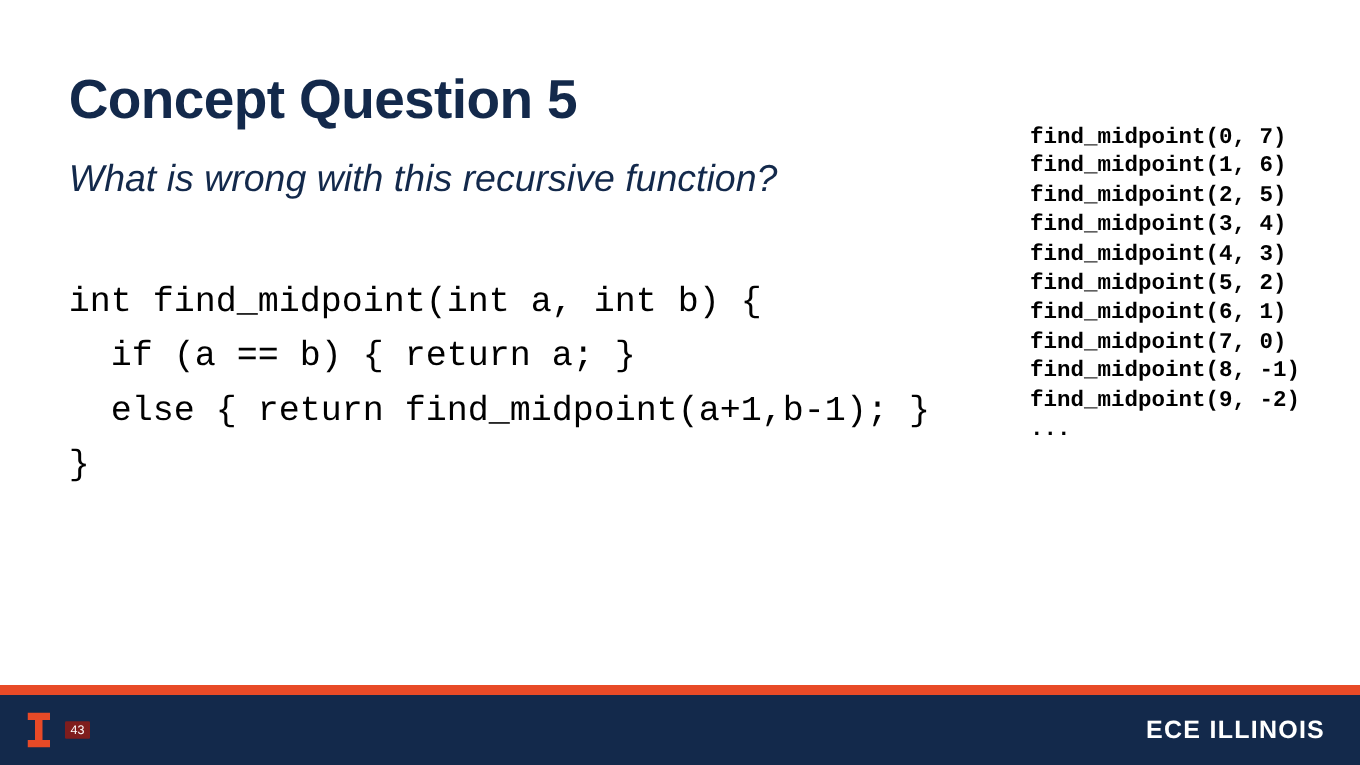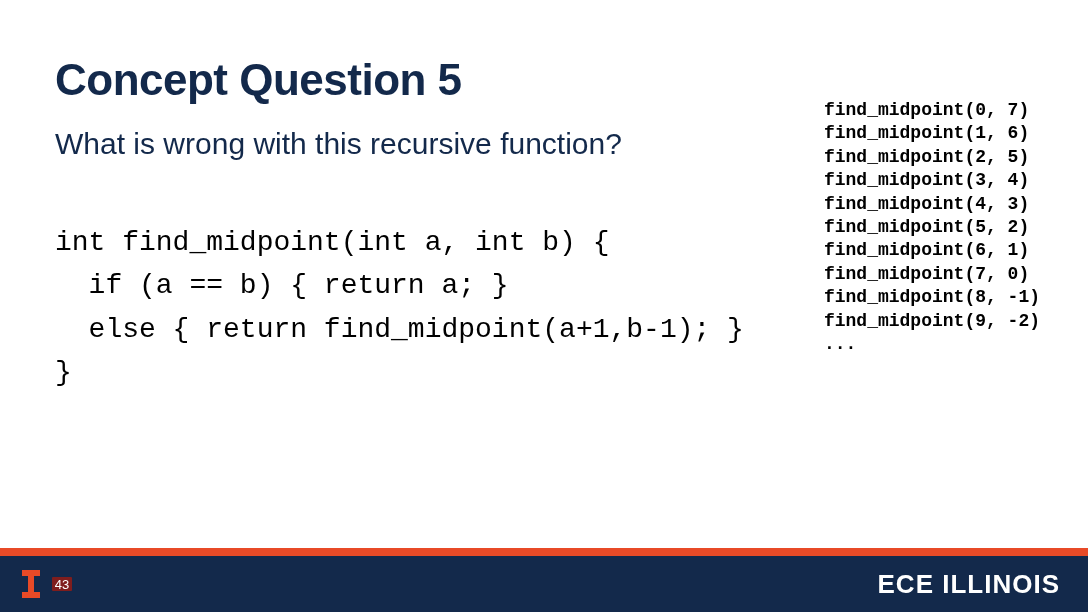--- a/index.html
+++ b/index.html
@@ -24,20 +24,21 @@
     font-size: 44px;
     font-weight: 700;
     color: #13294b;
     margin-bottom: 22px;
     letter-spacing: -0.5px;
   }
   .question {
     font-size: 30px;
     color: #13294b;
     margin-bottom: 60px;
+    font-style: italic;
   }
   .code {
     font-family: "Courier New", Courier, monospace;
     font-size: 28px;
     color: #000000;
     white-space: pre;
     line-height: 1.55;
   }
   .trace {
     position: absolute;
@@ -80,28 +81,28 @@
   .logo-i {
     display: inline-block;
   }
   .logo-i svg { display: block; }
   .page-num {
     display: inline-flex;
     align-items: center;
     justify-content: center;
     background: #7f1d1d;
     color: #ffffff;
-    font-size: 13px;
+    font-size: 10px;
     width: 20px;
     height: 14px;
     border-radius: 1px;
   }
   .ece {
     color: #ffffff;
-    font-size: 26px;
+    font-size: 20px;
     font-weight: 600;
     letter-spacing: 1px;
   }
   .ece .bold { font-weight: 800; }
 </style>
 </head>
 <body>
 
 <div class="slide">
 

